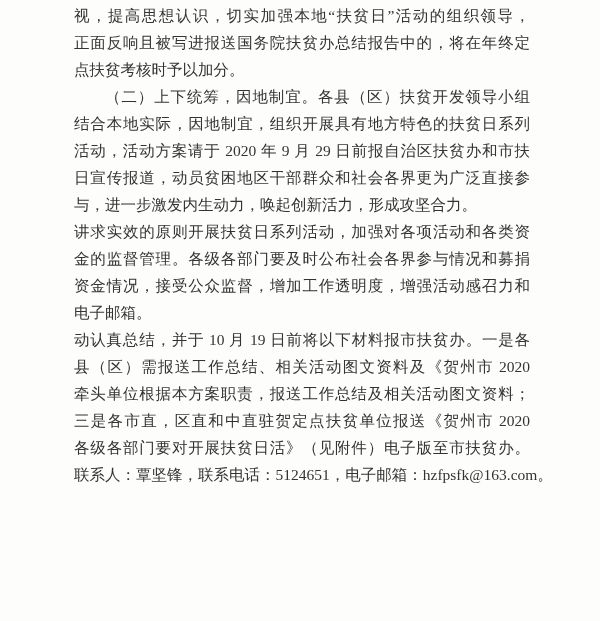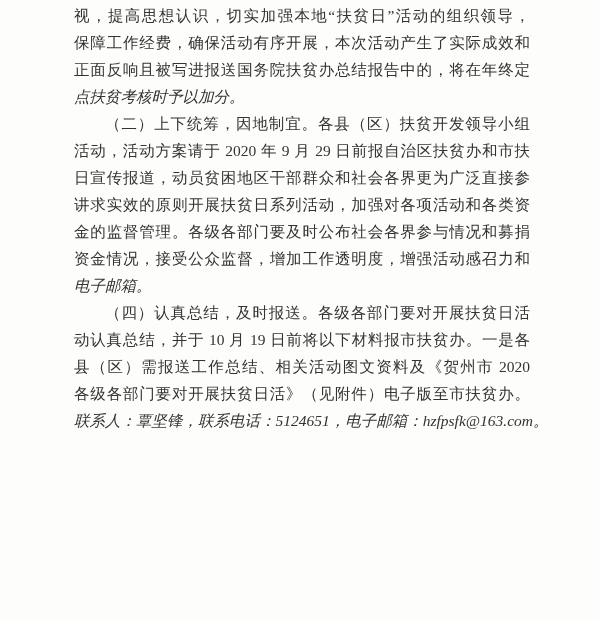--- a/index.html
+++ b/index.html
@@ -26,49 +26,50 @@
     font-size: 15.5px;
     text-align: justify;
     text-align-last: justify;
     overflow: visible;
   }
   .line.indent { text-indent: 2em; }
   .line.para-end {
     text-align: right;
     text-align-last: left;
     white-space: nowrap;
-    font-style: italic;
   }
 </style>
 </head>
 <body>
 
 <div class="page">
 
   <div class="paragraph">
     <div class="line">视，提高思想认识，切实加强本地“扶贫日”活动的组织领导，</div>
-    <div class="line">保障工作经费，确保活动有序开展，本次活动产生了实际成效和</div>
     <div class="line">正面反响且被写进报送国务院扶贫办总结报告中的，将在年终定</div>
     <div class="line para-end">点扶贫考核时予以加分。</div>
   </div>
 
   <div class="paragraph">
     <div class="line indent">（二）上下统筹，因地制宜。各县（区）扶贫开发领导小组</div>
+    <div class="line">结合本地实际，因地制宜，组织开展具有地方特色的扶贫日系列</div>
     <div class="line">活动，活动方案请于 2020 年 9 月 29 日前报自治区扶贫办和市扶</div>
     <div class="line">日宣传报道，动员贫困地区干部群众和社会各界更为广泛直接参</div>
+    <div class="line para-end">与，进一步激发内生动力，唤起创新活力，形成攻坚合力。</div>
   </div>
 
   <div class="paragraph">
     <div class="line">讲求实效的原则开展扶贫日系列活动，加强对各项活动和各类资</div>
     <div class="line">金的监督管理。各级各部门要及时公布社会各界参与情况和募捐</div>
     <div class="line">资金情况，接受公众监督，增加工作透明度，增强活动感召力和</div>
     <div class="line para-end">电子邮箱。</div>
   </div>
 
   <div class="paragraph">
-    <div class="line indent">（四）认真总结，及时报送。各级各部门要对开展扶贫日活</div>
     <div class="line">动认真总结，并于 10 月 19 日前将以下材料报市扶贫办。一是各</div>
     <div class="line">县（区）需报送工作总结、相关活动图文资料及《贺州市 2020</div>
+    <div class="line">牵头单位根据本方案职责，报送工作总结及相关活动图文资料；</div>
+    <div class="line">三是各市直，区直和中直驻贺定点扶贫单位报送《贺州市 2020</div>
     <div class="line">各级各部门要对开展扶贫日活》（见附件）电子版至市扶贫办。</div>
     <div class="line para-end">联系人：覃坚锋，联系电话：5124651，电子邮箱：hzfpsfk@163.com。</div>
   </div>
 
 </div>
 
 </body></html>

